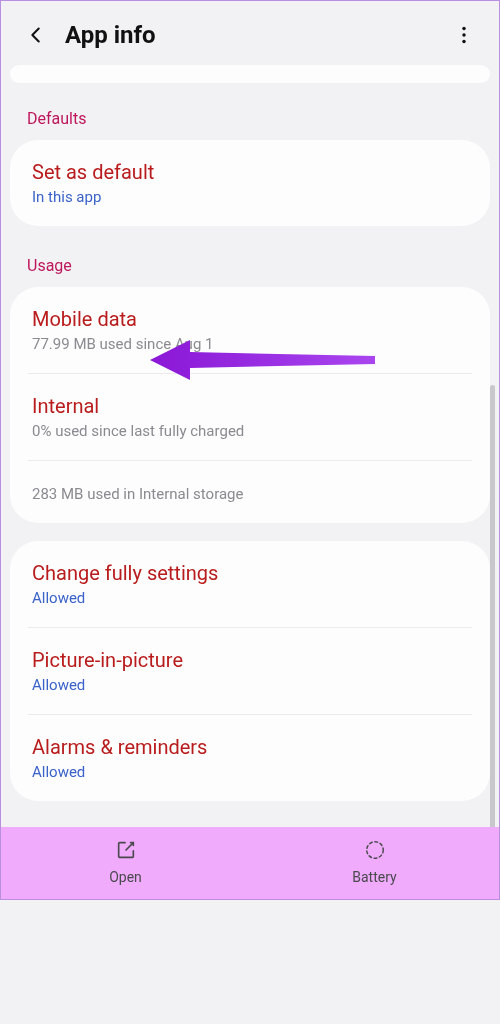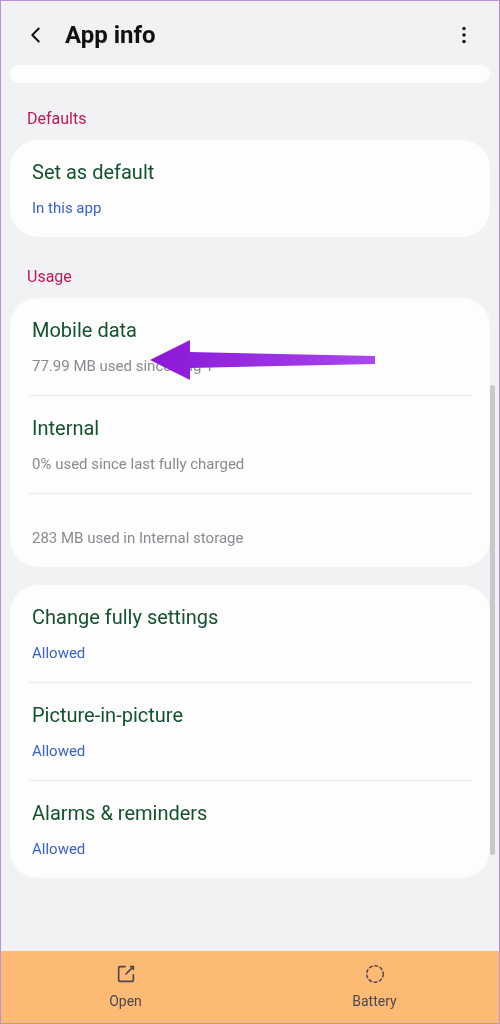--- a/index.html
+++ b/index.html
@@ -7,21 +7,21 @@
     width: 500px;
     height: 1024px;
     background: #f2f2f4;
     font-family: -apple-system, BlinkMacSystemFont, "Segoe UI", Roboto, sans-serif;
     color: #111;
     overflow: hidden;
     position: relative;
   }
   .screen {
     width: 500px;
-    height: 1024px;
+    height: 900px;
     display: flex;
     flex-direction: column;
     border: 1px solid #b98fe0;
     justify-content: space-between;
   }
   .header {
     display: flex;
     align-items: center;
     padding: 20px 22px 16px 22px;
   }
@@ -33,39 +33,39 @@
   .card {
     background: #fdfdfe;
     border-radius: 28px;
     margin: 0 9px 18px 9px;
     overflow: hidden;
   }
   .row {
     padding: 20px 22px 20px 22px;
   }
   .divider { height: 1px; background: #ececef; margin: 0 18px; }
-  .row-title { font-size: 20px; color: #14532d; font-weight: 400; }
-  .row-sub { font-size: 15px; color: #8a8a90; margin-top: 15px; }
+  .row-title { font-size: 20px; color: #b91c1c; font-weight: 400; }
+  .row-sub { font-size: 15px; color: #8a8a90; margin-top: 4px; }
   .row-sub.blue { color: #3a62c9; }
   .content { flex: 1; overflow: hidden; position: relative; }
   .scroll-indicator {
     position: absolute;
     right: 4px;
     top: 320px;
     width: 5px;
     height: 470px;
     background: #c7c7cc;
     border-radius: 3px;
   }
   .bottom-bar {
     display: flex;
     justify-content: space-around;
     align-items: center;
     padding: 10px 0 14px 0;
-    background: #fdba74;
+    background: #f0abfc;
   }
   .bottom-btn {
     display: flex;
     flex-direction: column;
     align-items: center;
     width: 120px;
     color: #4a4a4e;
   }
   .bottom-btn .icon { width: 26px; height: 26px; display: flex; align-items: center; justify-content: center; margin-bottom: 6px; }
   .bottom-btn .label { font-size: 14px; }

